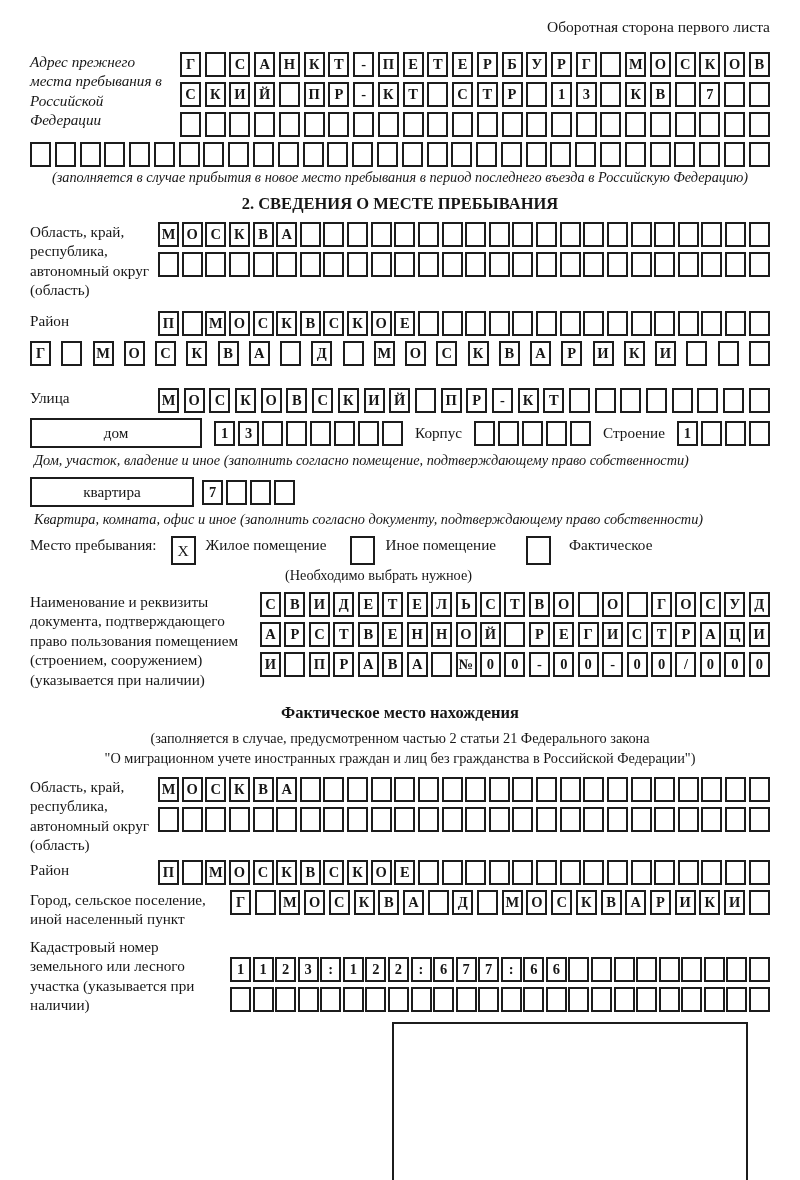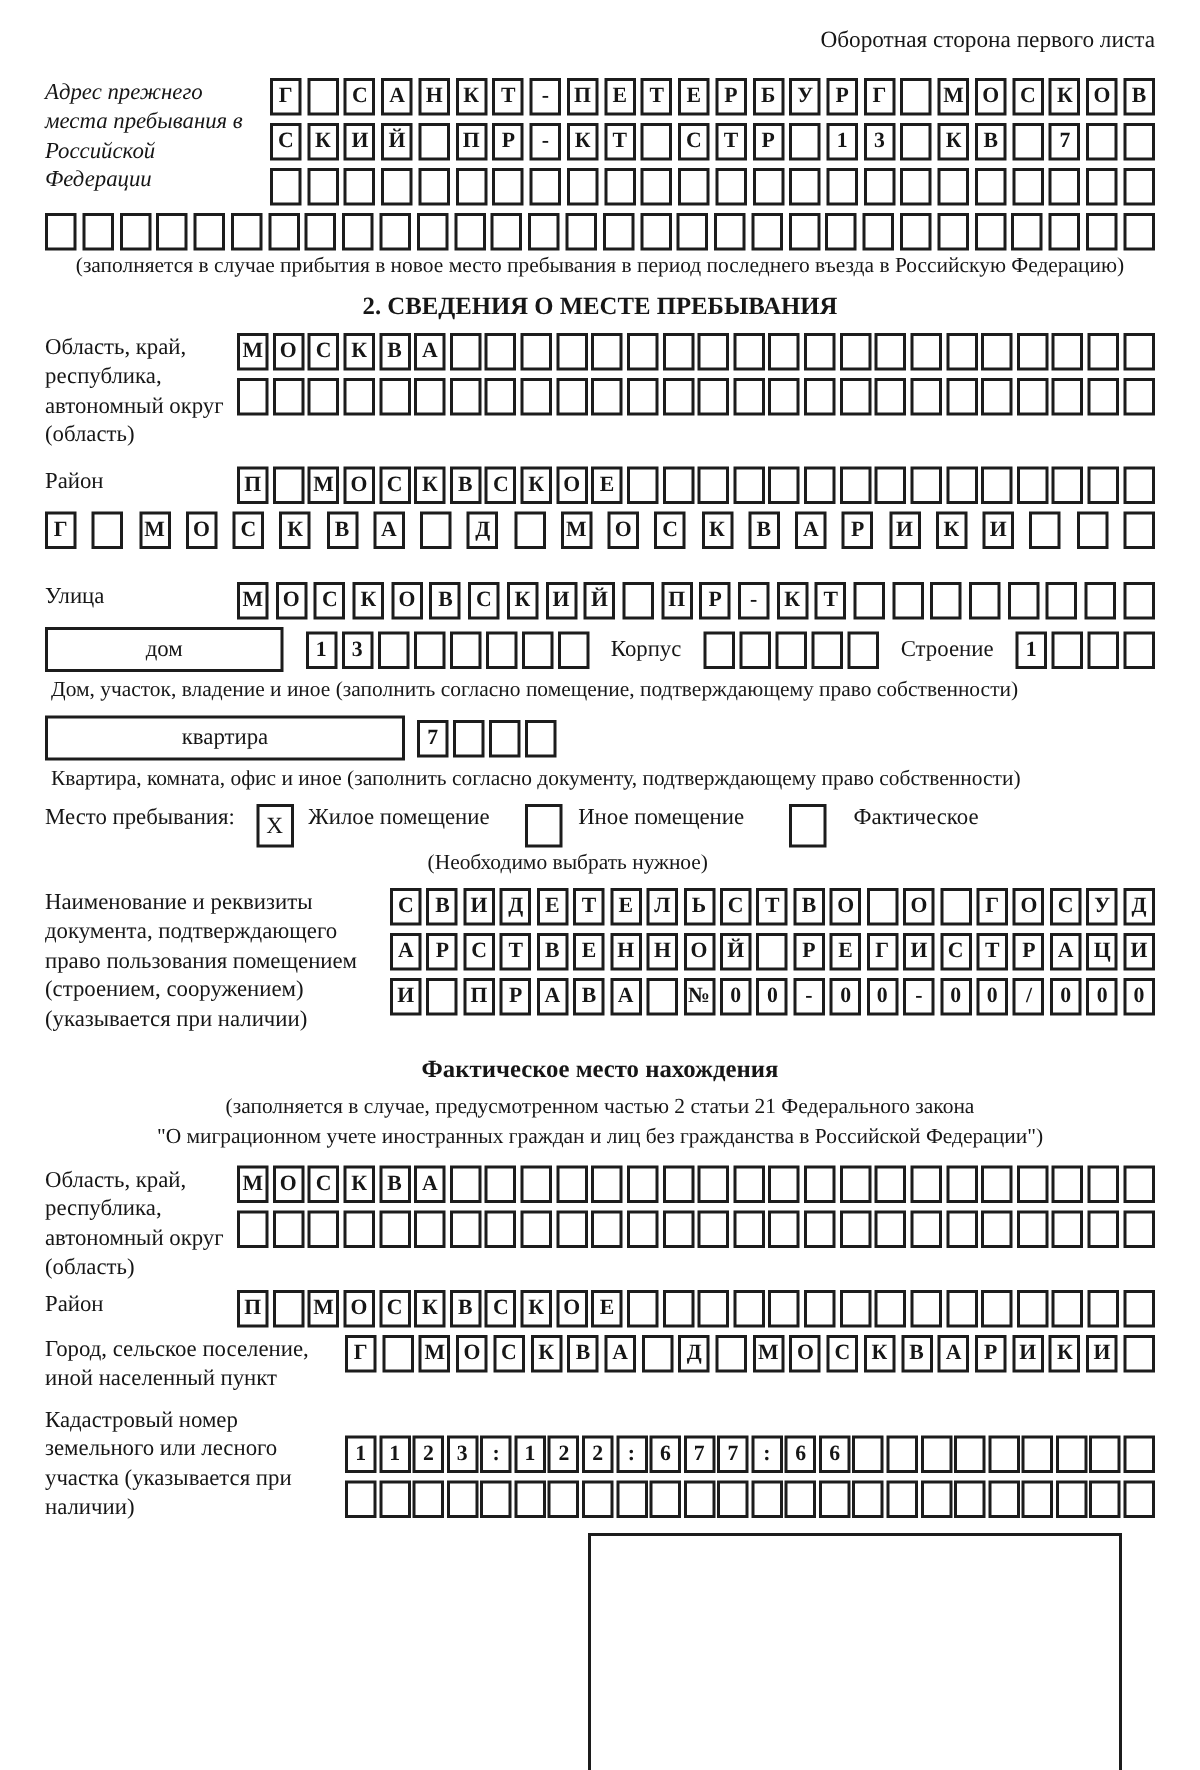--- a/index.html
+++ b/index.html
@@ -11,28 +11,28 @@
   .flabel{font-size:15.2px;line-height:1.28;flex:none;padding-right:6px;box-sizing:border-box;}
   .lw150{width:150px;font-style:italic;}
   .lw128{width:128px;}
   .lw230{width:230px;}
   .lw200{width:200px;}
   .rows-col{flex:1;display:flex;flex-direction:column;gap:5px;min-width:0;}
   .cells{display:flex;justify-content:space-between;}
   .cells.compact{justify-content:flex-start;gap:3px;}
   .cell{box-sizing:border-box;width:21px;height:25px;border:2px solid #1c1c1c;display:flex;align-items:center;justify-content:center;font-weight:700;font-size:14.5px;line-height:1;flex:none;background:#fff;}
   .fullrow{margin:1px 0 2px;}
-  .note{font-size:14.3px;text-align:center;margin:1px 0 8px;}
+  .note{font-size:14.3px;text-align:center;margin:1px 0 8px;font-style:italic;}
   .note.left{text-align:left;margin-left:4px;}
   .sec-title{font-weight:700;font-size:16.5px;text-align:center;margin:8px 0 8px;}
 
   .house-row{display:flex;align-items:center;justify-content:space-between;margin:2px 0 4px;}
   .wide-box{box-sizing:border-box;border:2px solid #1c1c1c;height:30px;display:flex;align-items:center;justify-content:center;font-size:15.2px;background:#fff;}
-  .dom-box{width:159px;}
-  .kv-box{width:240px;}
+  .dom-box{width:172px;}
+  .kv-box{width:164px;}
   .inline-label{font-size:15.2px;white-space:nowrap;}
   .apt-row{display:flex;align-items:center;gap:8px;margin:4px 0 4px;}
 
   .stay-row{display:flex;align-items:flex-start;font-size:15.2px;margin:7px 0 2px;white-space:nowrap;}
   .checkbox{box-sizing:border-box;width:25px;height:29px;border:2px solid #1c1c1c;display:flex;align-items:center;justify-content:center;font-size:15.5px;flex:none;margin:0 10px;}
   .checkbox.first{margin-left:14px;}
   .choose-note{font-size:14.3px;margin:0 0 8px 255px;}
 
   .fact-note{font-size:14.3px;text-align:center;line-height:1.35;margin:0;}
   .fact-notes{margin:0 0 9px;}

